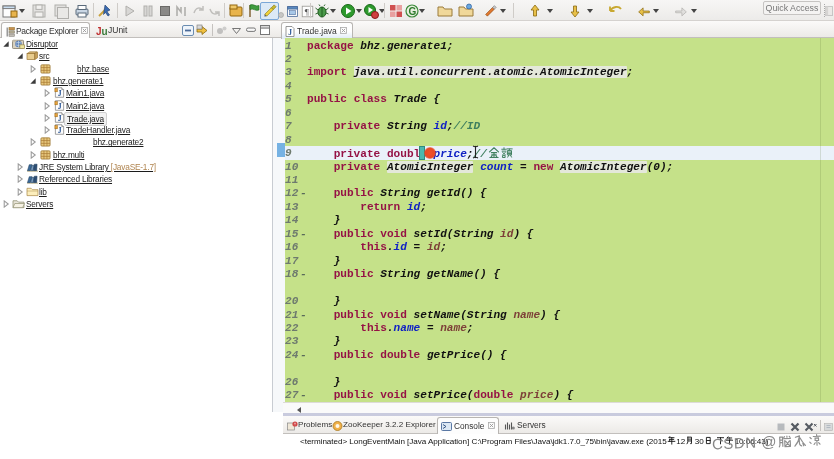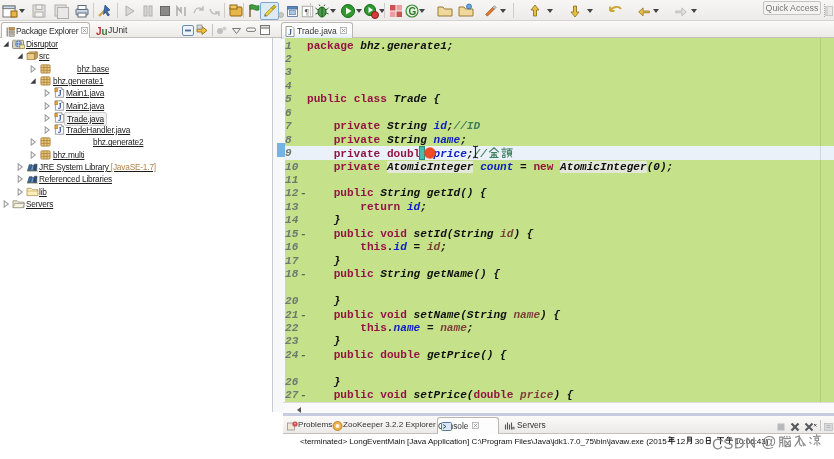--- a/index.html
+++ b/index.html
@@ -501,26 +501,26 @@
           <path d="M1.8 1.8 L5.2 5.2 M5.2 1.8 L1.8 5.2" stroke="#999" stroke-width="0.9"></path>
         </svg></div>
 </div>
 
 <div id="editor">
 <div id="curline"></div>
 <div style="position:absolute;left:535px;top:0;width:1px;height:364px;background:rgba(90,110,50,0.18)"></div>
 
 <div class="cl" style="top:1.50px"><span class="ln">1</span><span class="code"><span class="k">package</span> bhz.generate1;</span></div>
 <div class="cl" style="top:14.95px"><span class="ln">2</span><span class="code"></span></div>
-<div class="cl" style="top:28.40px"><span class="ln">3</span></div>
+<div class="cl" style="top:28.40px"><span class="ln">3</span><span class="code"><span class="k">import</span> <span class="hl">java.util.concurrent.atomic.AtomicInteger</span>;</span></div>
 <div class="cl" style="top:41.85px"><span class="ln">4</span><span class="code"></span></div>
 <div class="cl" style="top:55.30px"><span class="ln">5</span><span class="code"><span class="k">public</span> <span class="k">class</span> Trade {</span></div>
 <div class="cl" style="top:68.75px"><span class="ln">6</span><span class="code"></span></div>
 <div class="cl" style="top:82.20px"><span class="ln">7</span><span class="code">    <span class="k">private</span> String <span class="f">id</span>;<span class="c">//ID</span></span></div>
-<div class="cl" style="top:95.65px"><span class="ln">8</span><span class="code">    <span class="k">private</span> String <span class="f">name</span>;</span></div>
+<div class="cl" style="top:95.65px"><span class="ln">8</span></div>
 <div class="cl" style="top:109.10px"><span class="ln">9</span><span class="code">    <span class="k">private</span> <span class="k">double</span> <span class="f">price</span>;<span class="c">//</span><svg width="12" height="12" viewBox="0 0 16 16" style="display:inline-block;vertical-align:-2px;margin:0 0.7px;">
             <path d="M8 1 L2 6.5 M8 1 L14 6.5 M4.5 7.5 L11.5 7.5 M8 7.5 L8 13.5 M5 10.5 L11 10.5 M2.5 14 L13.5 14 M5.3 11.8 L4.2 13.1 M10.7 11.8 L11.8 13.1" stroke="#3f7f5f" stroke-width="1.5" fill="none" stroke-linecap="round"></path>
           </svg><svg width="12" height="12" viewBox="0 0 16 16" style="display:inline-block;vertical-align:-2px;margin:0 0.7px;">
             <path d="M1 3 L7 3 M4 1 L4 3 M1.5 5.5 L6.5 5.5 M2 7 L6 10.5 M6 7 L2 10.5 M2.5 11.5 L5.5 11.5 L5.5 14 L2.5 14 Z M8 2.5 L15 2.5 M11.5 2.5 L10.5 4.8 M9 4.8 L14 4.8 L14 10.5 L9 10.5 Z M9 6.8 L14 6.8 M9 8.6 L14 8.6 M10.5 10.5 L9 13.5 M12.5 10.5 L14 13.5" stroke="#3f7f5f" stroke-width="1.3" fill="none" stroke-linecap="round"></path>
           </svg></span></div>
 <div class="cl" style="top:122.55px"><span class="ln">10</span><span class="code">    <span class="k">private</span> <span class="hl">AtomicInteger</span> <span class="f">count</span> = <span class="k">new</span> <span class="hl">AtomicInteger</span>(0);</span></div>
 <div class="cl" style="top:136.00px"><span class="ln">11</span><span class="code"></span></div>
 <div class="cl" style="top:149.45px"><span class="ln">12</span><span class="fold">-</span><span class="code">    <span class="k">public</span> String getId() {</span></div>
 <div class="cl" style="top:162.90px"><span class="ln">13</span><span class="code">        <span class="k">return</span> <span class="f">id</span>;</span></div>
 <div class="cl" style="top:176.35px"><span class="ln">14</span><span class="code">    }</span></div>
@@ -552,21 +552,21 @@
 <svg class="cicon" style="left:2px" viewBox="0 0 11 10">
           <rect x="0.5" y="2" width="7" height="7" fill="#f0e8d8" stroke="#888" stroke-width="0.7"></rect>
           <circle cx="8" cy="3" r="2.6" fill="#d04848"></circle>
           <path d="M8 1.8 L8 3.4 M8 4.2 L8 4.3" stroke="#fff" stroke-width="0.9"></path>
         </svg>Problems</div>
 <div class="tab" style="left:47px;width:104px;padding-left:13px;font-size:8.1px">
 <svg class="cicon" style="left:2px" viewBox="0 0 11 10">
           <circle cx="5.5" cy="5" r="4.5" fill="#f0b048" stroke="#a87820" stroke-width="0.8"></circle>
           <circle cx="5.5" cy="5" r="2" fill="#fff8e8"></circle>
         </svg>ZooKeeper 3.2.2 Explorer</div>
-<div class="tab sel" style="left:154px;width:62px;font-size:8.3px">
+<div class="tab sel" style="left:154px;width:62px;padding-left:16px;font-size:8.3px">
 <svg class="cicon" style="left:3px" viewBox="0 0 11 10">
           <rect x="0.5" y="0.5" width="10" height="8" rx="1" fill="#dce8f4" stroke="#4a6a9a" stroke-width="0.9"></rect>
           <path d="M2 2.5 L5 4.5 L2 6.5" stroke="#2a4a7a" stroke-width="0.9" fill="none"></path>
         </svg>
 Console <svg width="7" height="7" viewBox="0 0 7 7" style="display:inline-block;margin-left:1px">
           <rect x="0.5" y="0.5" width="6" height="6" fill="none" stroke="#aaa" stroke-width="0.8"></rect>
           <path d="M1.8 1.8 L5.2 5.2 M5.2 1.8 L1.8 5.2" stroke="#999" stroke-width="0.9"></path>
         </svg></div>
 <div class="tab" style="left:219px;width:46px;padding-left:15px;font-size:8.3px">
 <svg class="cicon" style="left:2px" viewBox="0 0 11 10">

